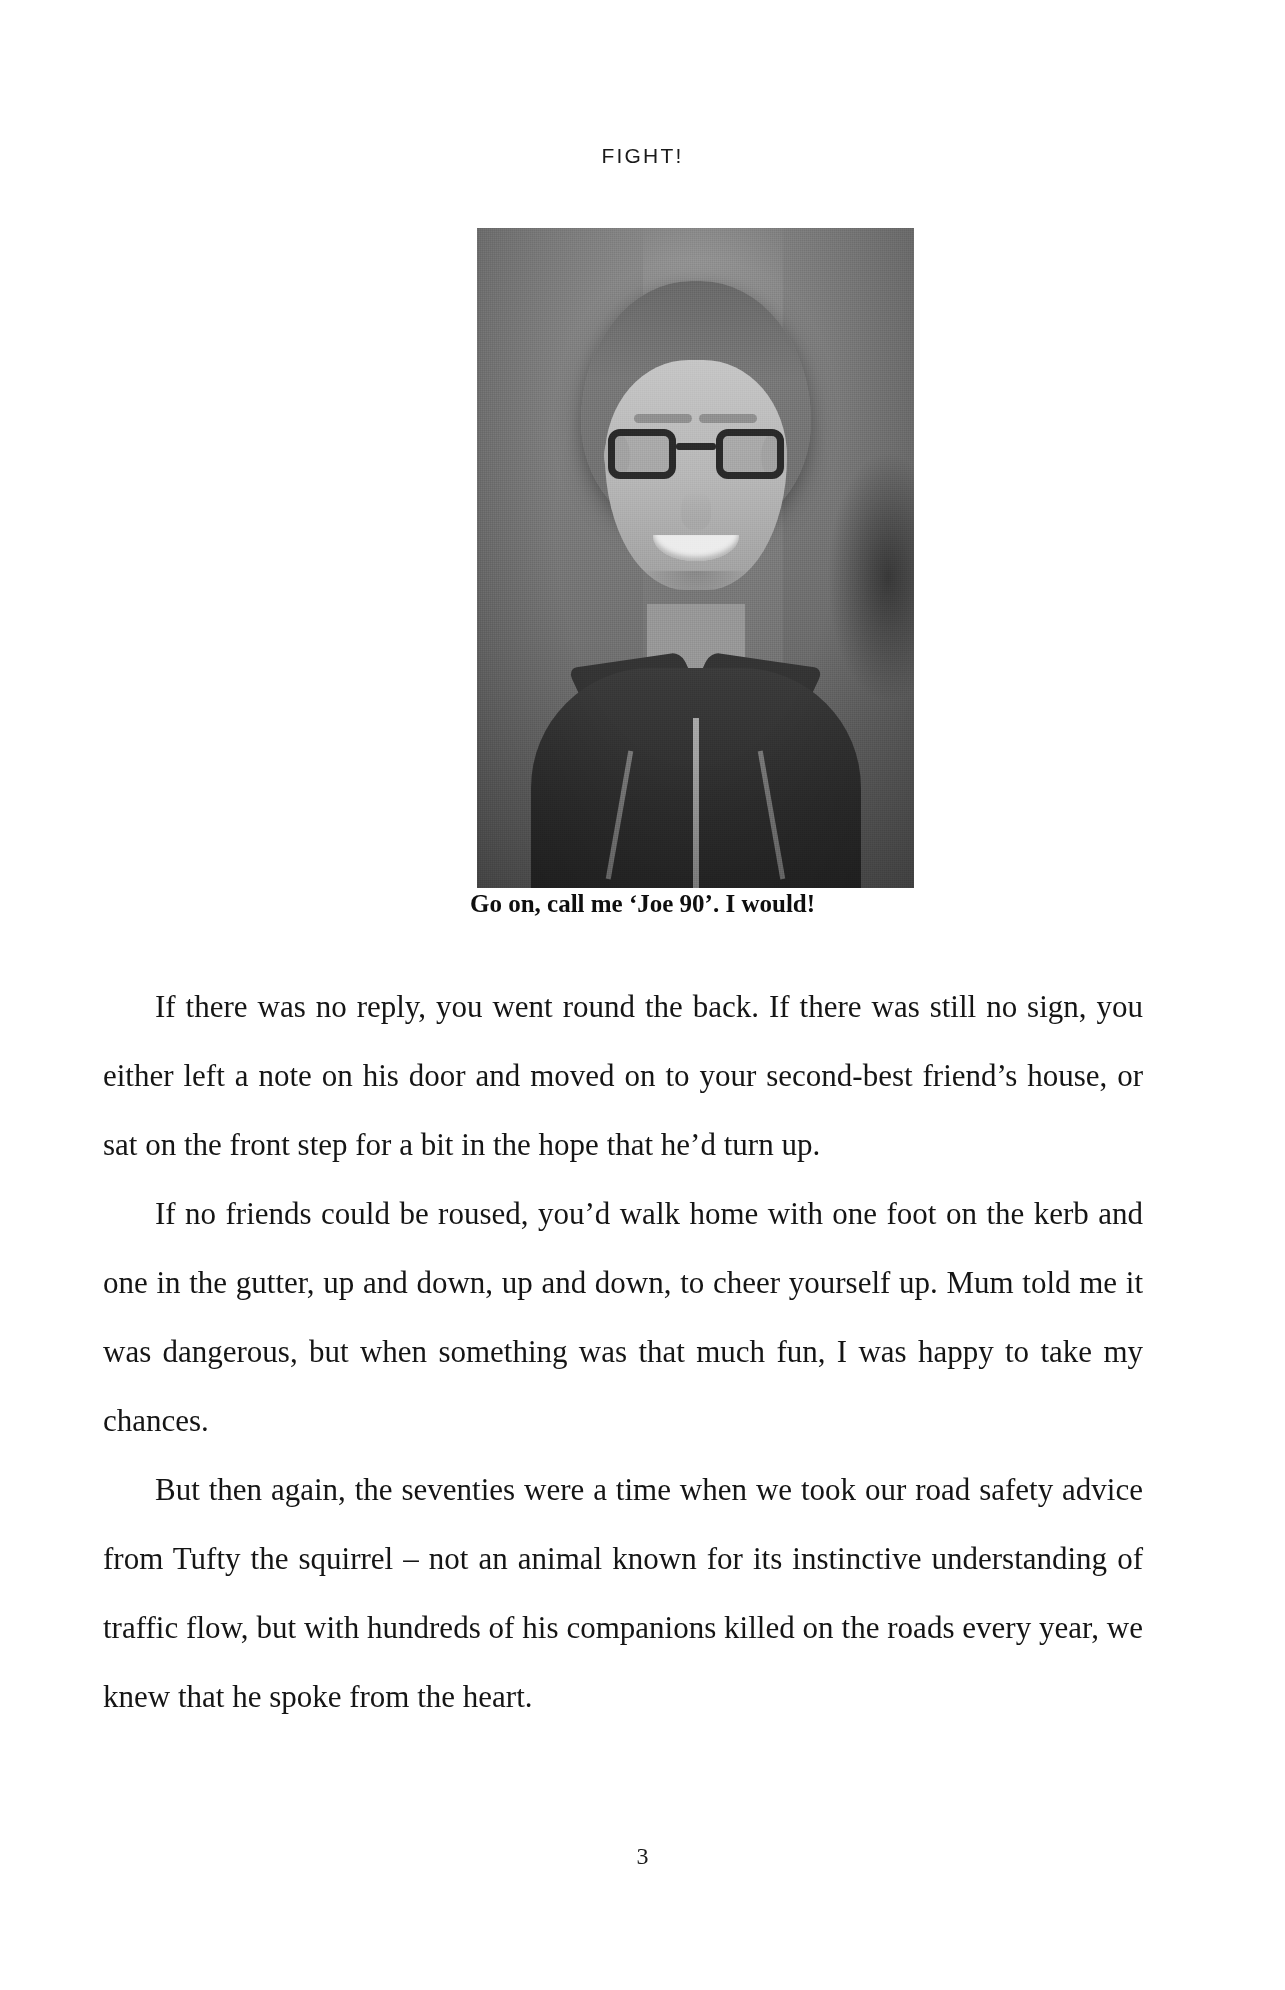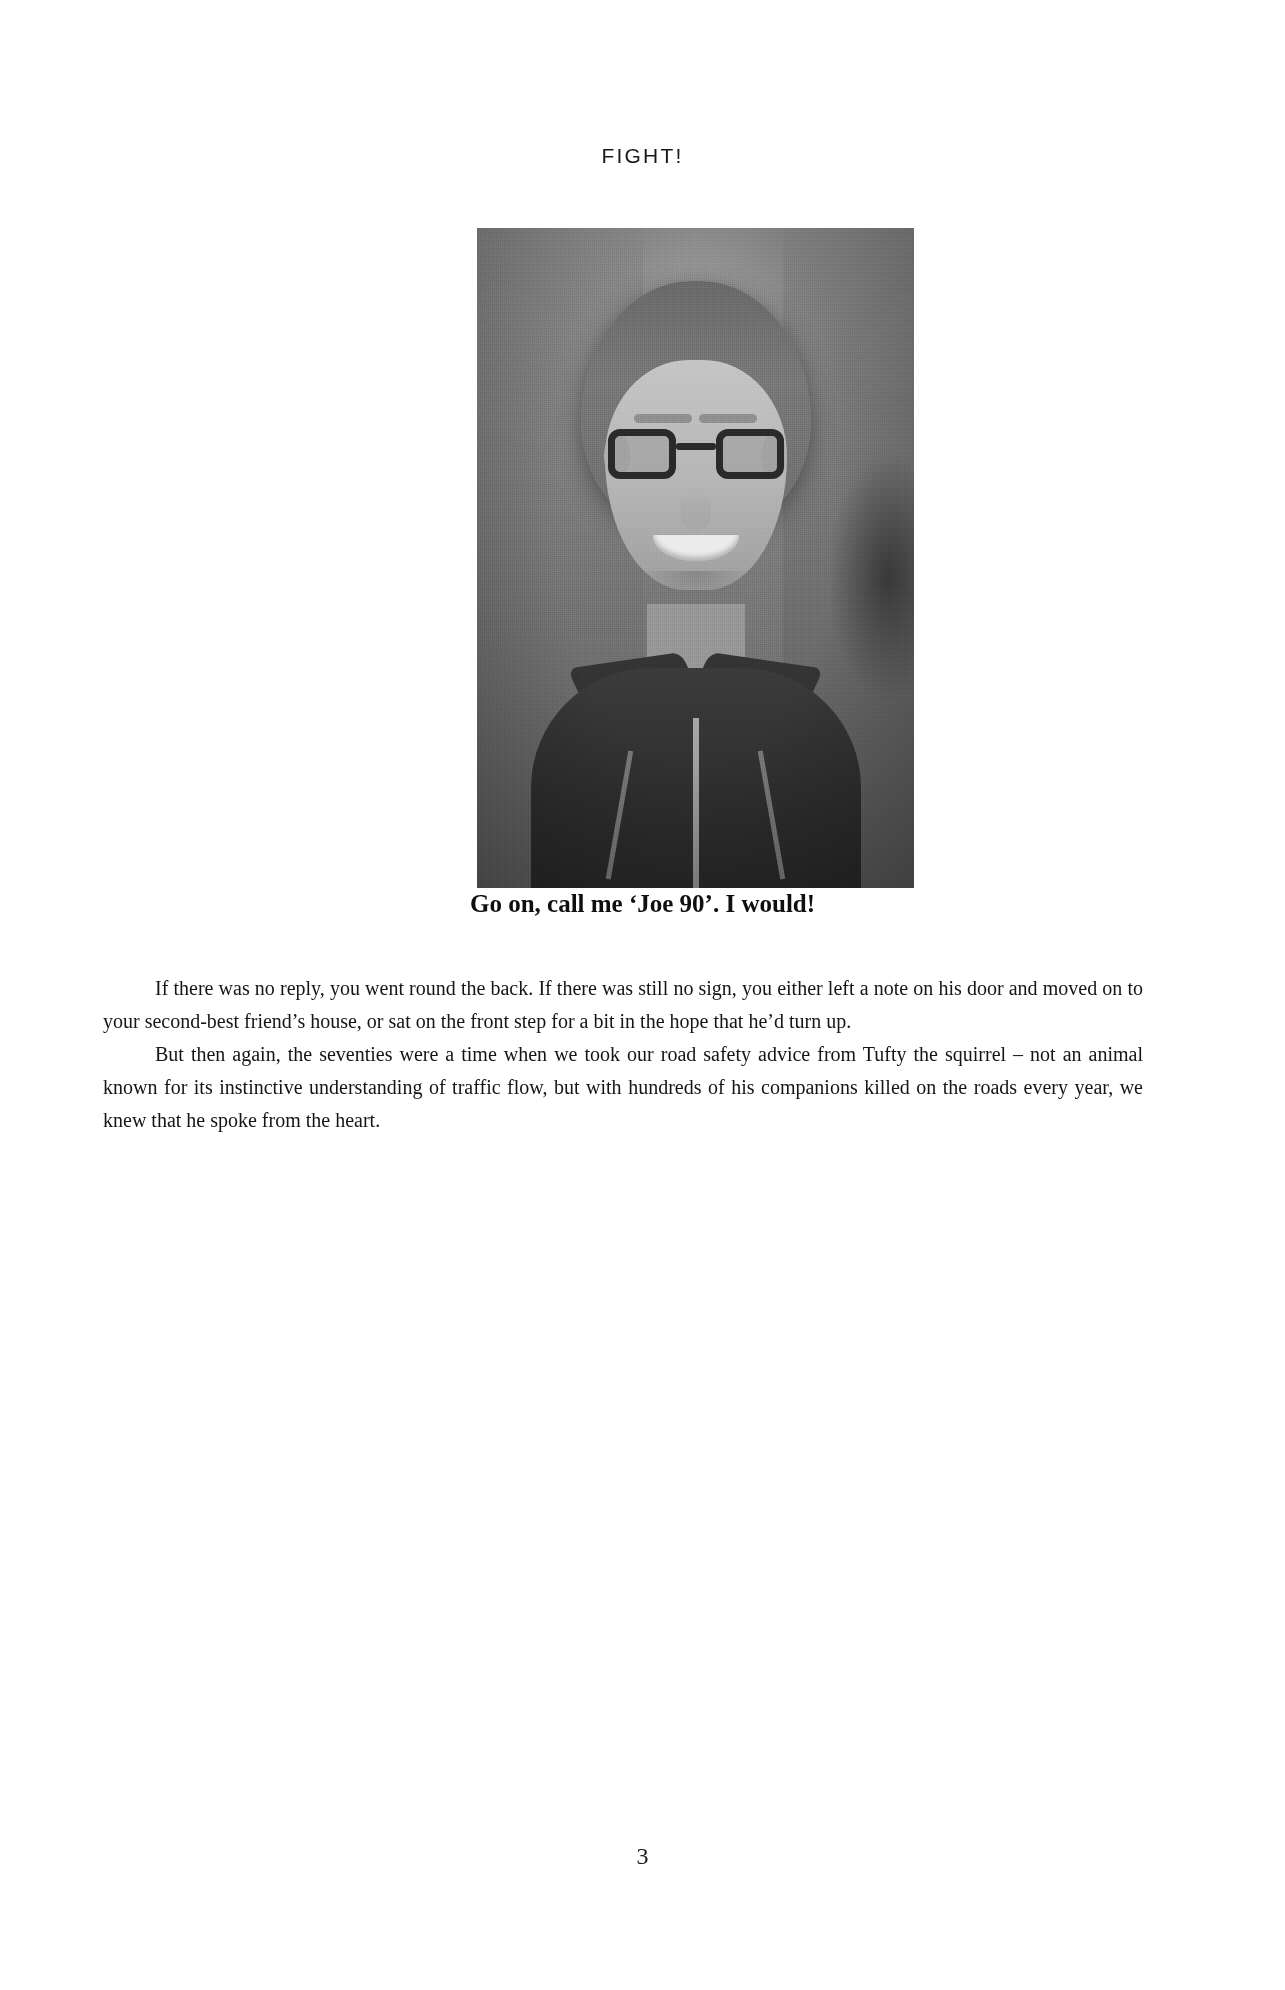--- a/index.html
+++ b/index.html
@@ -225,22 +225,22 @@
     color: #0f0f0f;
   }
   .body-text {
     position: absolute;
     top: 972px;
     left: 103px;
     width: 1040px;
   }
   .body-text p {
     margin: 0;
-    font-size: 20px;
-    line-height: 33px;
+    font-size: 31px;
+    line-height: 69px;
     text-align: justify;
     text-indent: 52px;
     color: #151515;
     hyphens: none;
   }
   .folio {
     position: absolute;
     bottom: 120px;
     left: 0;
     width: 100%;
@@ -286,18 +286,19 @@
       <div class="trim-r"></div>
       <div class="grain"></div>
       <div class="vignette"></div>
     </div>
   </figure>
 
   <div class="caption">Go on, call me ‘Joe 90’. I would!</div>
 
   <div class="body-text">
     <p>If there was no reply, you went round the back. If there was still no sign, you either left a note on his door and moved on to your second-best friend’s house, or sat on the front step for a bit in the hope that he’d turn up.</p>
+    <p>If no friends could be roused, you’d walk home with one foot on the kerb and one in the gutter, up and down, up and down, to cheer yourself up. Mum told me it was dangerous, but when something was that much fun, I was happy to take my chances.</p>
     <p>But then again, the seventies were a time when we took our road safety advice from Tufty the squirrel – not an animal known for its instinctive understanding of traffic flow, but with hundreds of his companions killed on the roads every year, we knew that he spoke from the heart.</p>
   </div>
 
   <div class="folio">3</div>
 
 </div>
 
 </body></html>

